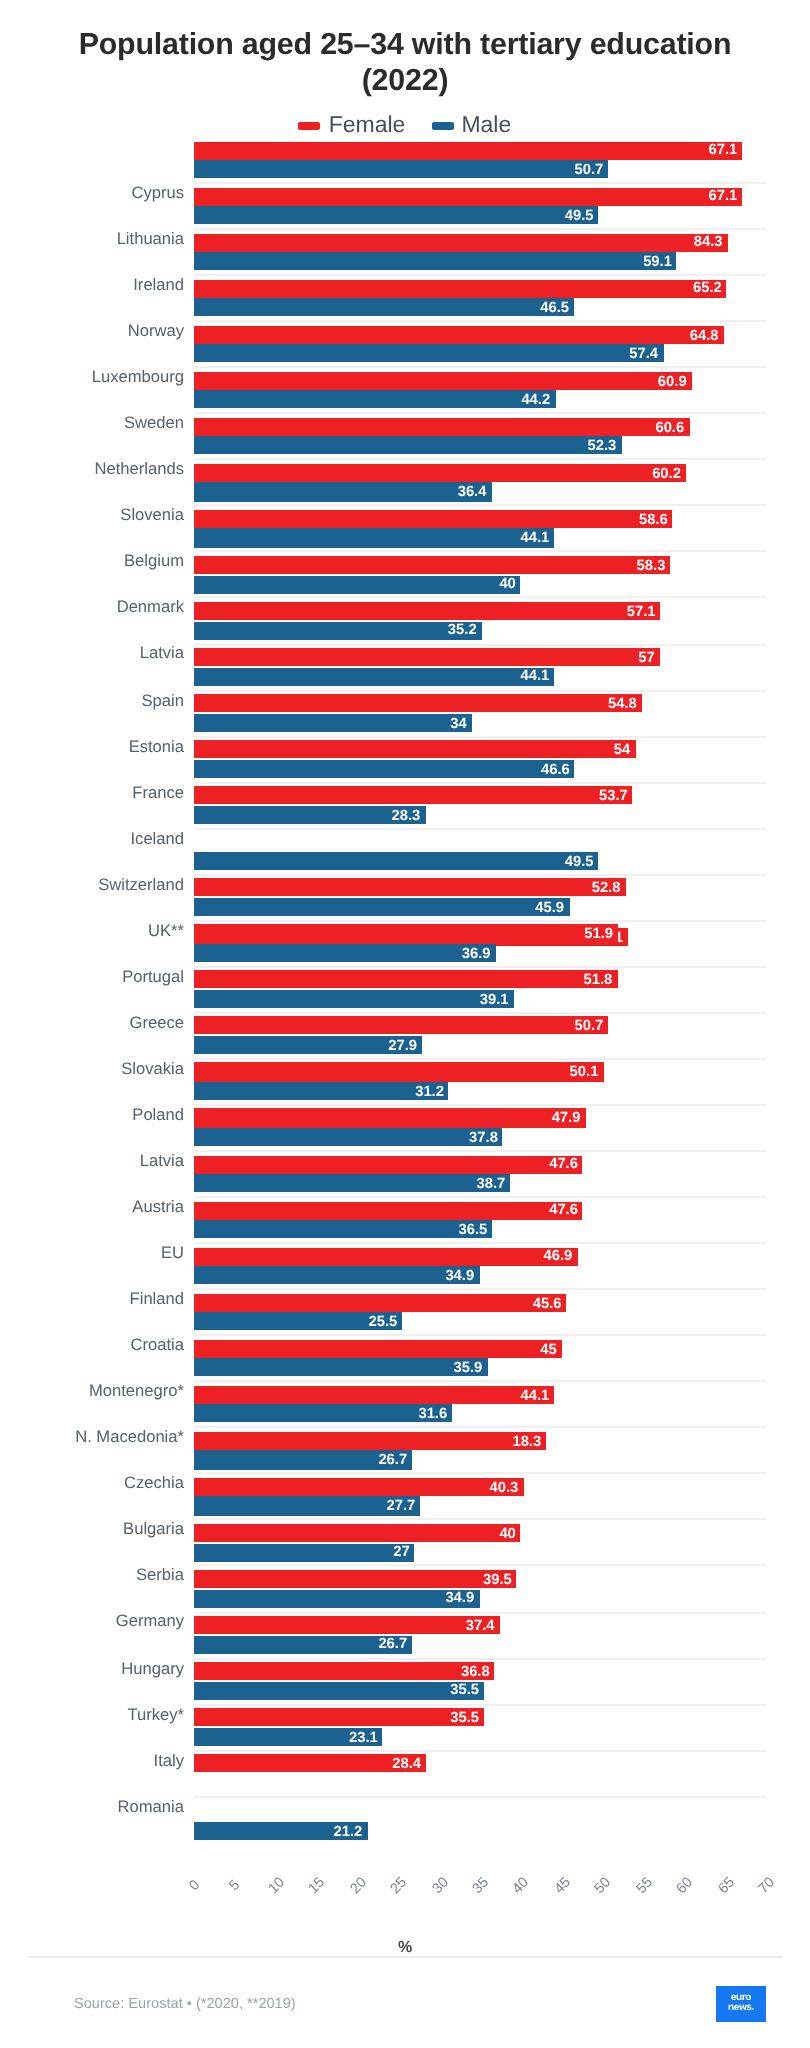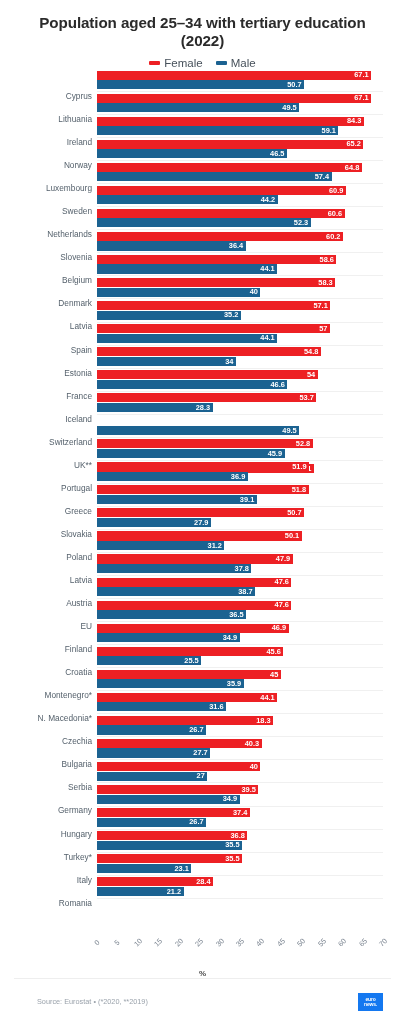--- a/index.html
+++ b/index.html
@@ -592,21 +592,21 @@
               <span class="bar-value">23.1</span>
             </div>
           </div>
         </div>
         <div class="country-row">
           <div class="row-label">Romania</div>
           <div class="bars">
             <div class="bar female" style="width: 40.5714%;">
               <span class="bar-value">28.4</span>
             </div>
-            <div class="bar male" style="width: 30.2857%;">
+            <div class="bar male" style="width: 30.2857%; margin-top: 24px;">
               <span class="bar-value">21.2</span>
             </div>
           </div>
         </div>
       </div>
   </div>
 
   <div id="axis">
       <div class="tick" style="left: 0%;">
         <span class="tick-label">0</span>

